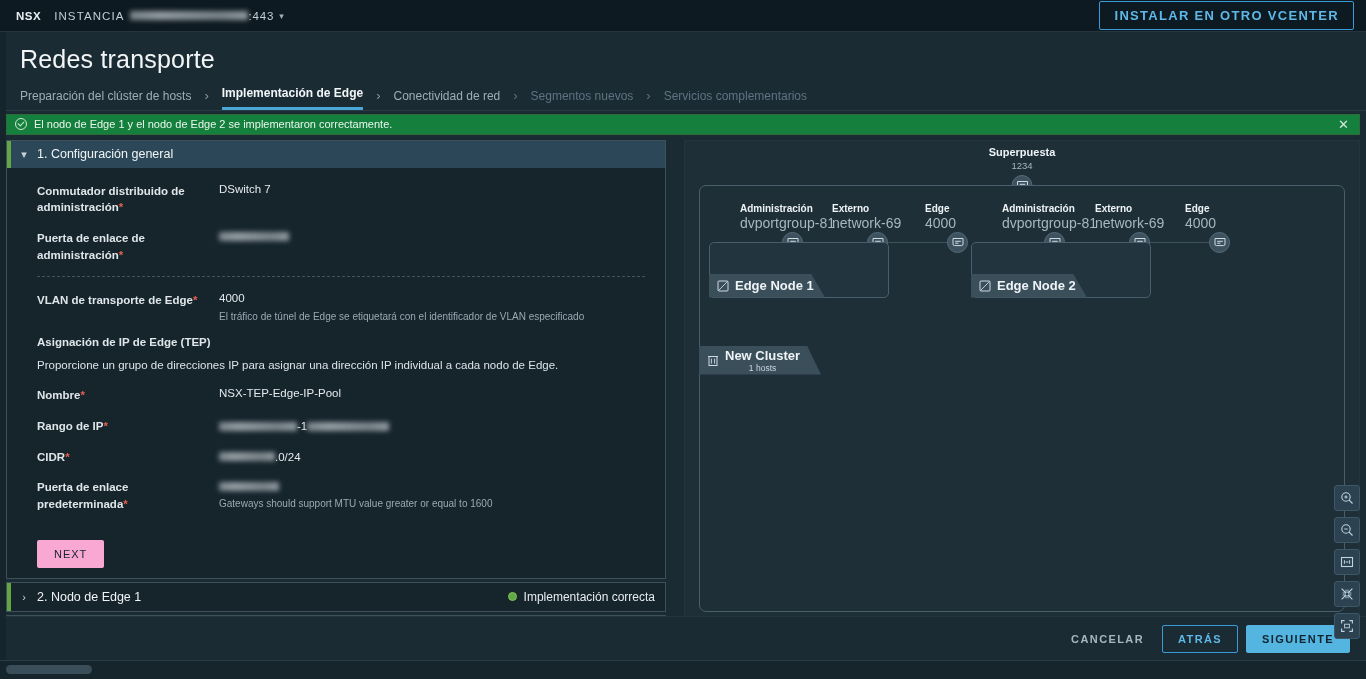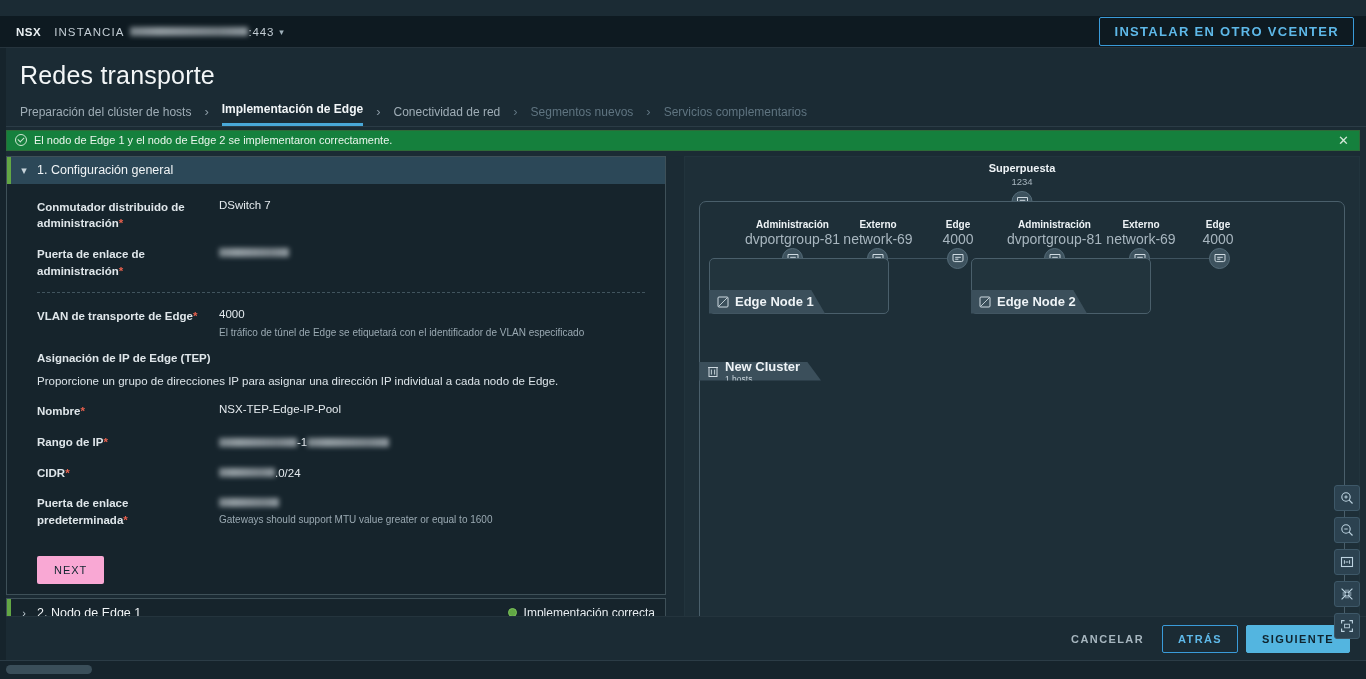--- a/index.html
+++ b/index.html
@@ -11,21 +11,21 @@
     color: #e9ecef;
   }
   body { position: relative; }
 
   
   .topbar {
     height: 32px; background: #0e1a21;
     display: flex; align-items: center;
     padding: 0 12px 0 16px;
     border-bottom: 1px solid #26343d;
-    position: relative; z-index: 5; margin-top: 16px;
+    position: relative; z-index: 5;
   }
   .nsx-logo {
     font-size: 11.5px; font-weight: bold; letter-spacing: .5px;
     color: #eaf0f3; margin-right: 13px;
   }
   .instancia-label {
     font-size: 11.5px; letter-spacing: 1.1px; color: #c3cdd4;
   }
   .redacted {
     display: inline-block; vertical-align: middle;
@@ -223,21 +223,21 @@
     position: absolute; height: 24px;
     background: #3b4f5b;
     display: flex; align-items: center;
     padding: 0 0 0 8px;
     clip-path: polygon(0 0, calc(100% - 14px) 0, 100% 100%, 0 100%);
   }
   .tag-txt { font-size: 13px; font-weight: bold; color: #eef3f6; white-space: nowrap; }
   .tag-sub { font-size: 8.5px; color: #cbd6dd; }
   .tag-ico { margin-right: 6px; display: flex; align-items: center; flex: none; }
 
-  .portlabel { position: absolute; text-align: center; white-space: nowrap; }
+  .portlabel { position: absolute; text-align: left; white-space: nowrap; }
   .portlabel .pl-t { font-size: 10px; font-weight: bold; color: #eef3f6; }
   .portlabel .pl-s { font-size: 14px; color: #a8b6bf; margin-top: 1px; }
 
   
   .zoomtools {
     position: absolute; right: 6px; top: 485px;
     display: flex; flex-direction: column; gap: 6px; z-index: 6;
   }
   .ztool {
     width: 26px; height: 26px; border-radius: 3px;
@@ -515,21 +515,21 @@
       <div class="tag" style="left:286px; top:133px; width:116px;">
         <span class="tag-ico">
           <svg width="12" height="12" viewBox="0 0 12 12" fill="none">
             <rect x="1" y="1" width="10" height="10" rx="1" stroke="#cfdae1" stroke-width="1"></rect>
             <path d="M1.6 10.4 10.4 1.6" stroke="#cfdae1" stroke-width="0.9"></path>
           </svg>
         </span>
         <span class="tag-txt">Edge Node 2</span>
       </div>
 
-      <div class="tag" style="left:14px; top:205px; width:122px; height:19px;">
+      <div class="tag" style="left:14px; top:205px; width:122px; height:29px;text-align:center;">
         <span class="tag-ico">
           <svg width="12" height="13" viewBox="0 0 12 13" fill="none">
             <rect x="2" y="2.5" width="8" height="9" stroke="#cfdae1" stroke-width="1"></rect>
             <path d="M1 2.5h10M4.4 4.6v5M7.6 4.6v5" stroke="#cfdae1" stroke-width="0.9"></path>
           </svg>
         </span>
         <span>
           <div class="tag-txt">New Cluster</div>
           <div class="tag-sub">1 hosts</div>
         </span>

